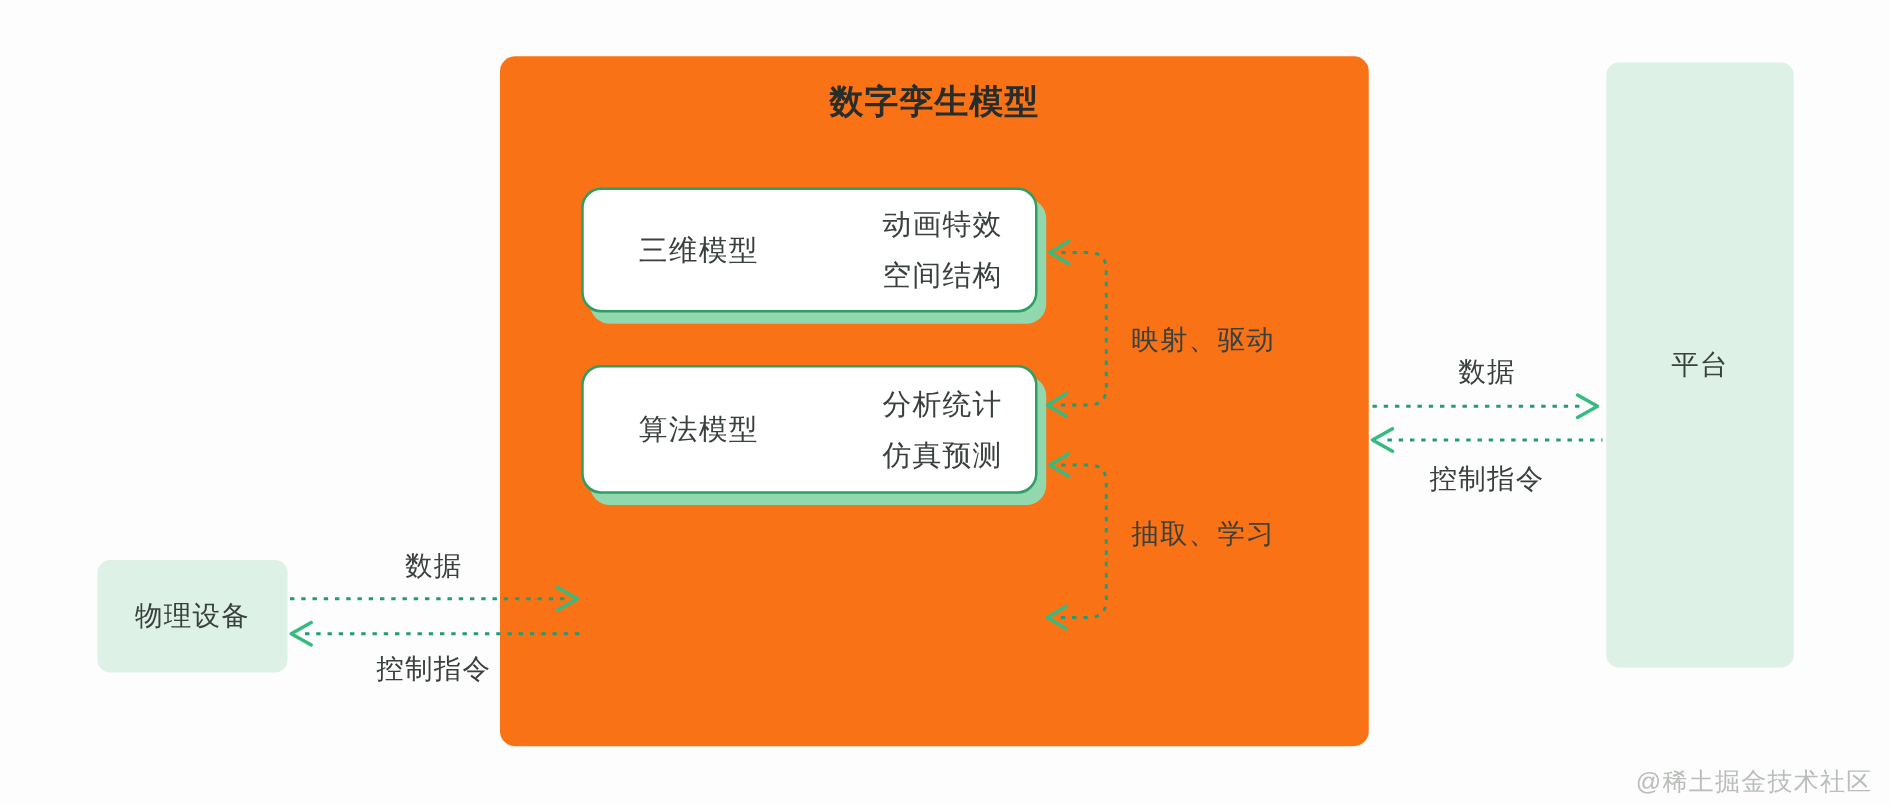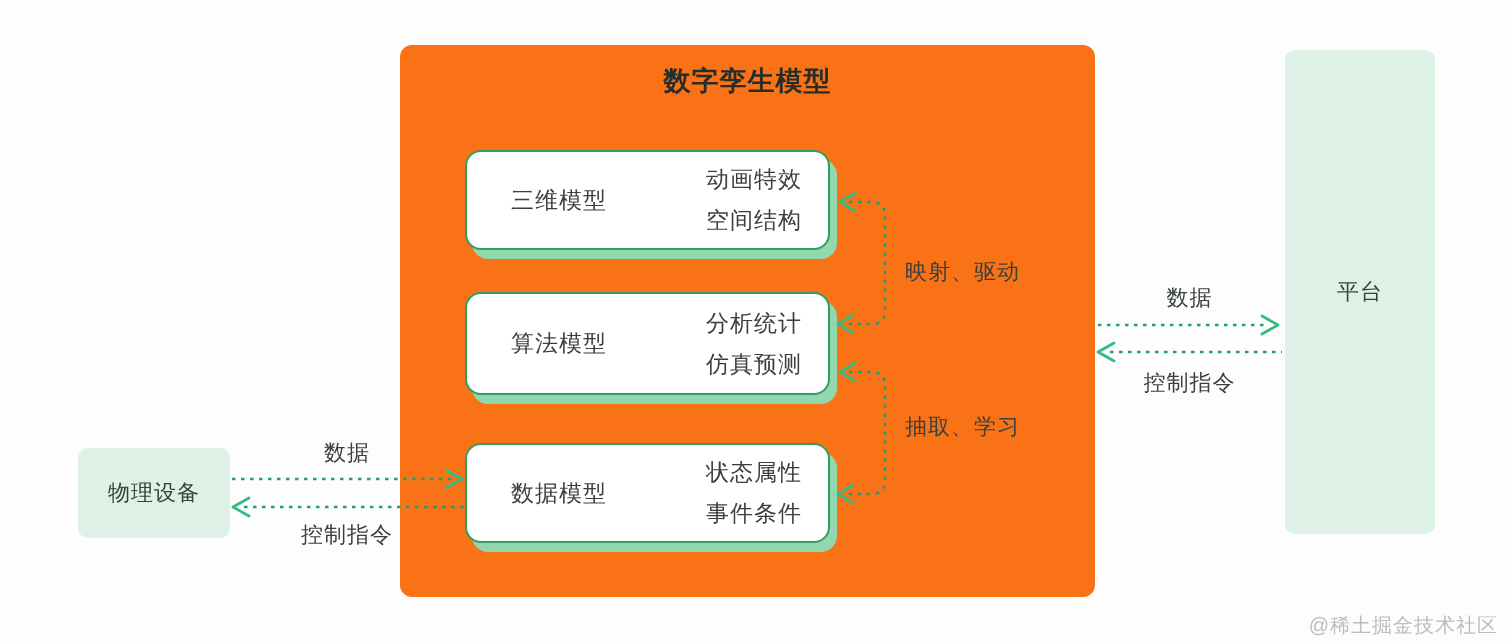--- a/index.html
+++ b/index.html
@@ -136,27 +136,20 @@
   </div>
 
   <div class="model-box box-2">
     <span class="box-title">算法模型</span>
     <span class="box-features">
       <div>分析统计</div>
       <div>仿真预测</div>
     </span>
   </div>
 
-  <div class="model-box box-3">
-    <span class="box-title">数据模型</span>
-    <span class="box-features">
-      <div>状态属性</div>
-      <div>事件条件</div>
-    </span>
-  </div>
 
   <div class="side-node node-device">
     <span>物理设备</span>
   </div>
   <div class="side-node node-platform">
     <span>平台</span>
   </div>
 
   <svg class="overlay" viewBox="0 0 1512 644" xmlns="http://www.w3.org/2000/svg">
 

